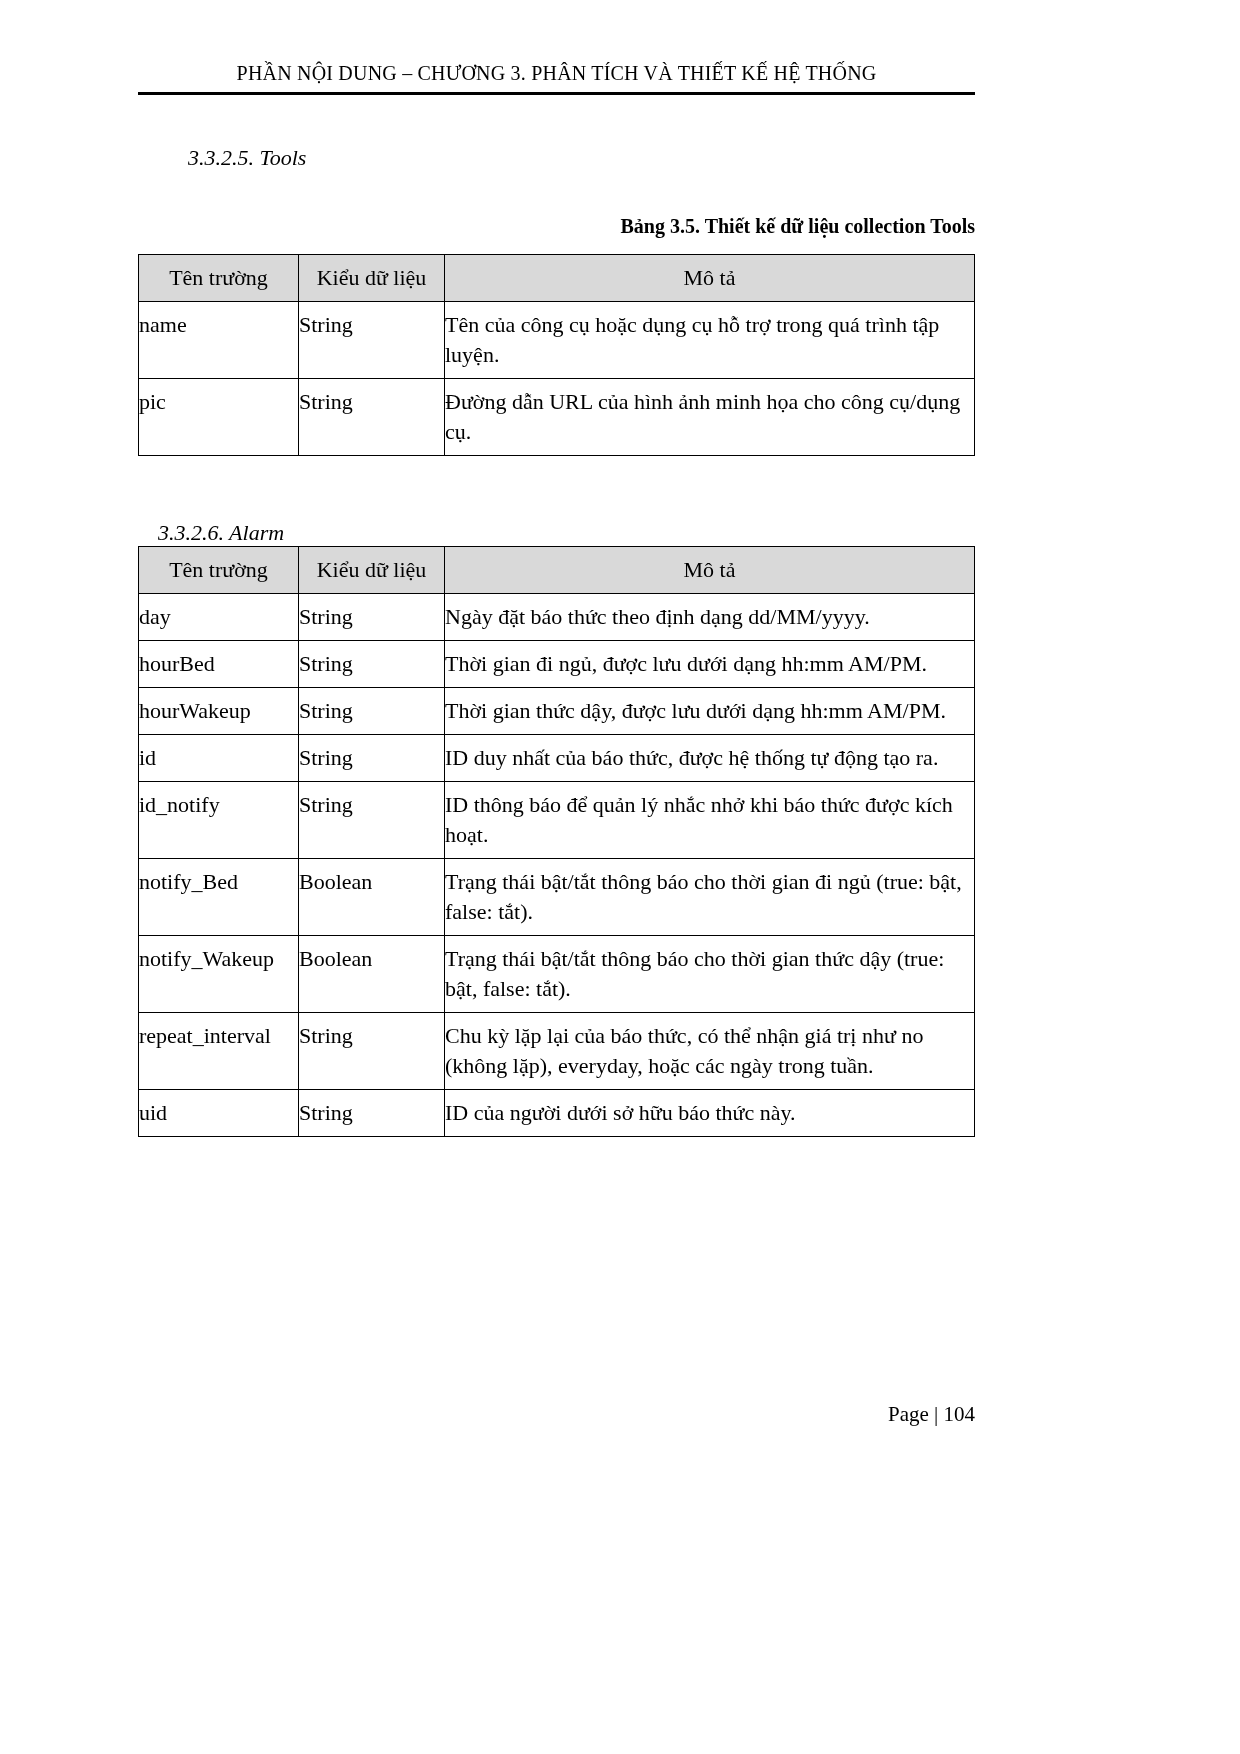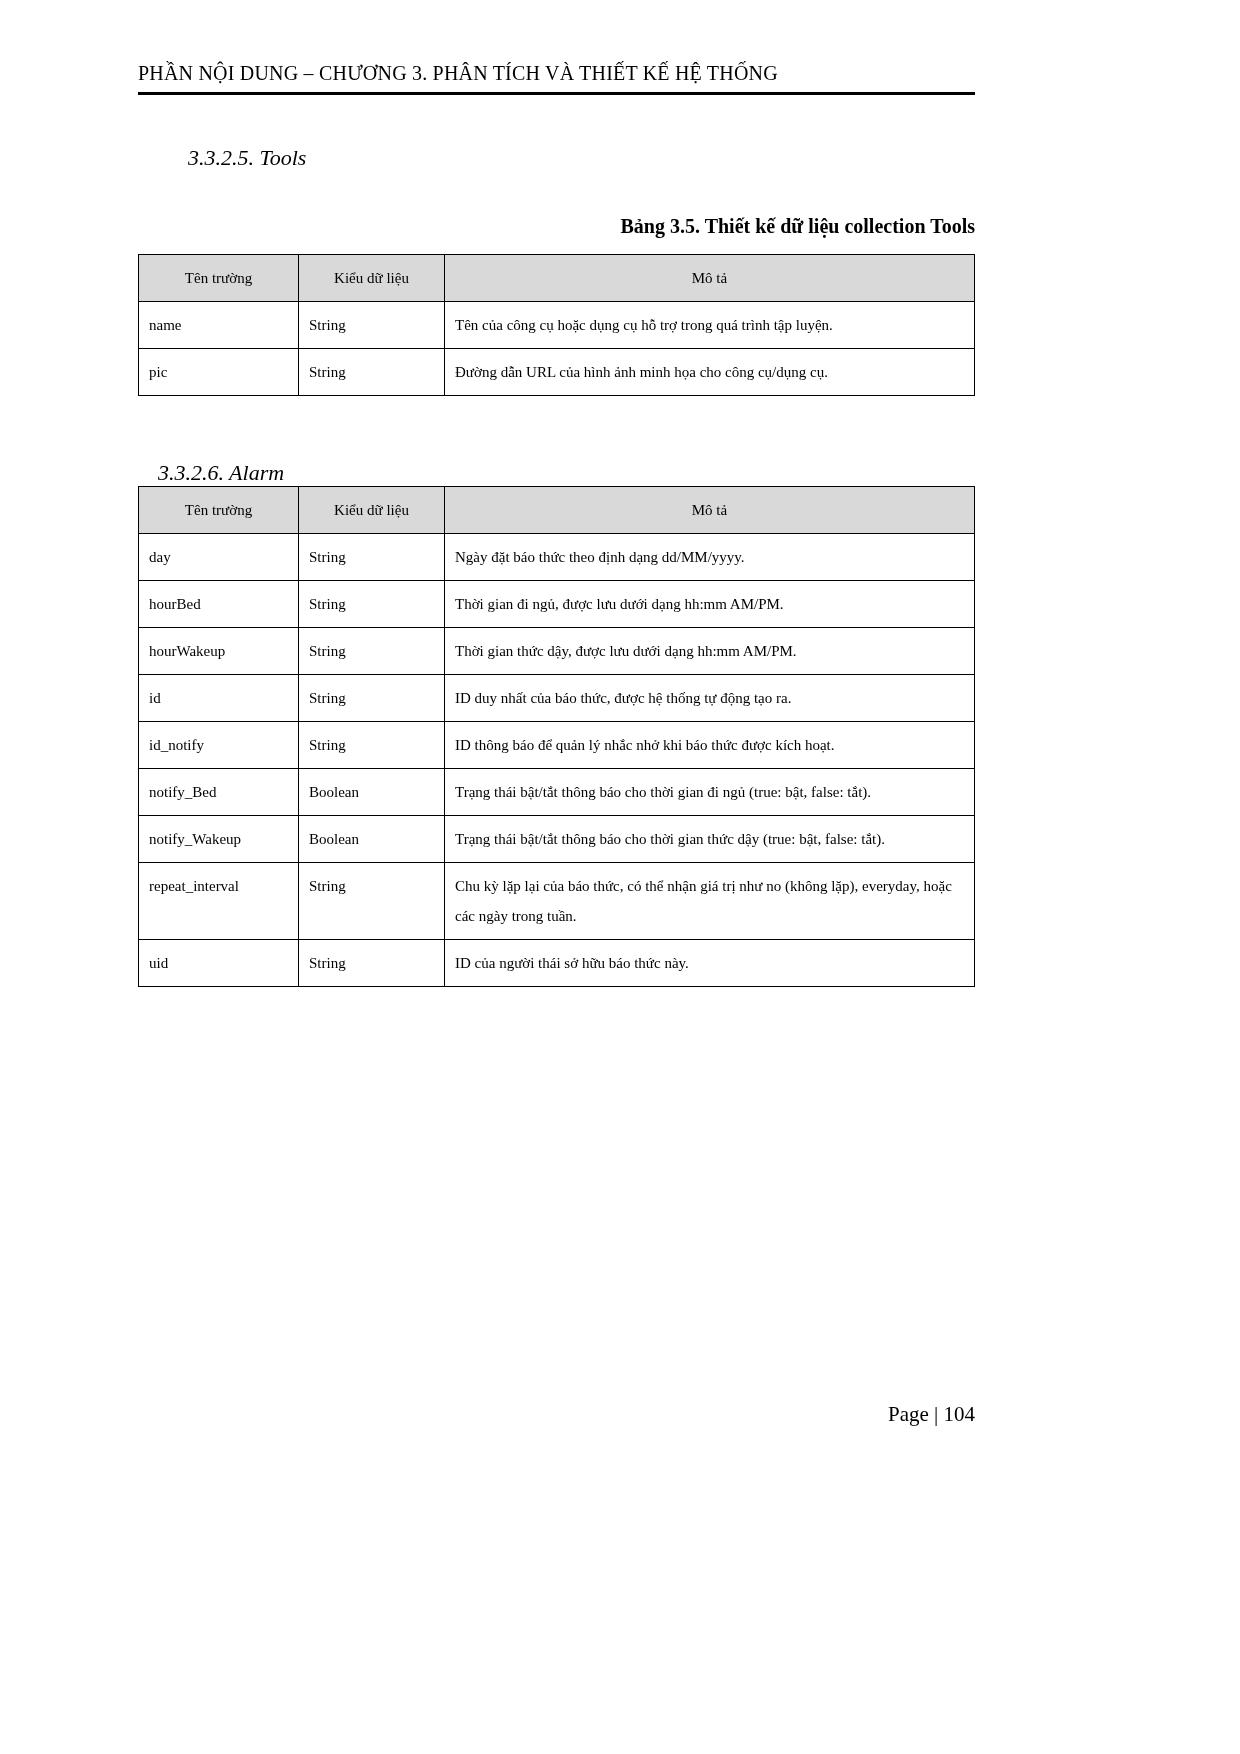--- a/index.html
+++ b/index.html
@@ -12,20 +12,21 @@
     position: relative;
     width: 1240px;
     height: 1754px;
     background: #ffffff;
     padding: 62px 265px 0 138px;
     overflow: hidden;
   }
   .doc-header {
     border-bottom: 3px solid #000000;
     padding-bottom: 7px;
+    text-align: center;
   }
   .header-text {
     font-size: 20px;
     letter-spacing: 0.2px;
   }
   .doc-section { }
   .section-heading {
     font-style: italic;
     font-weight: normal;
     font-size: 22px;
@@ -40,23 +41,23 @@
     margin-bottom: 16px;
   }
   table.data-table {
     border-collapse: collapse;
     width: 100%;
     table-layout: fixed;
   }
   table.data-table th,
   table.data-table td {
     border: 1.5px solid #000000;
-    font-size: 15px;
+    font-size: 22px;
     line-height: 30px;
-    padding: 8px 10px;
+    padding: 8px 0;
     vertical-align: top;
   }
   table.data-table th {
     background: #d9d9d9;
     font-weight: normal;
     text-align: center;
   }
   table.data-table col.c0 { width: 160px; }
   table.data-table col.c1 { width: 146px; }
   table.data-table td.col0 { overflow-wrap: anywhere; }
@@ -160,21 +161,21 @@
             <td class="col2">Trạng thái bật/tắt thông báo cho thời gian thức dậy (true: bật, false: tắt).</td>
           </tr>
           <tr>
             <td class="col0">repeat_interval</td>
             <td class="col1">String</td>
             <td class="col2">Chu kỳ lặp lại của báo thức, có thể nhận giá trị như no (không lặp), everyday, hoặc các ngày trong tuần.</td>
           </tr>
           <tr>
             <td class="col0">uid</td>
             <td class="col1">String</td>
-            <td class="col2">ID của người thái sở hữu báo thức này.</td>
+            <td class="col2">ID của người dưới sở hữu báo thức này.</td>
           </tr>
         </tbody>
     </table>
   </section>
 
   <footer class="doc-footer">
     <span>Page | 104</span>
   </footer>
 
 </div>

